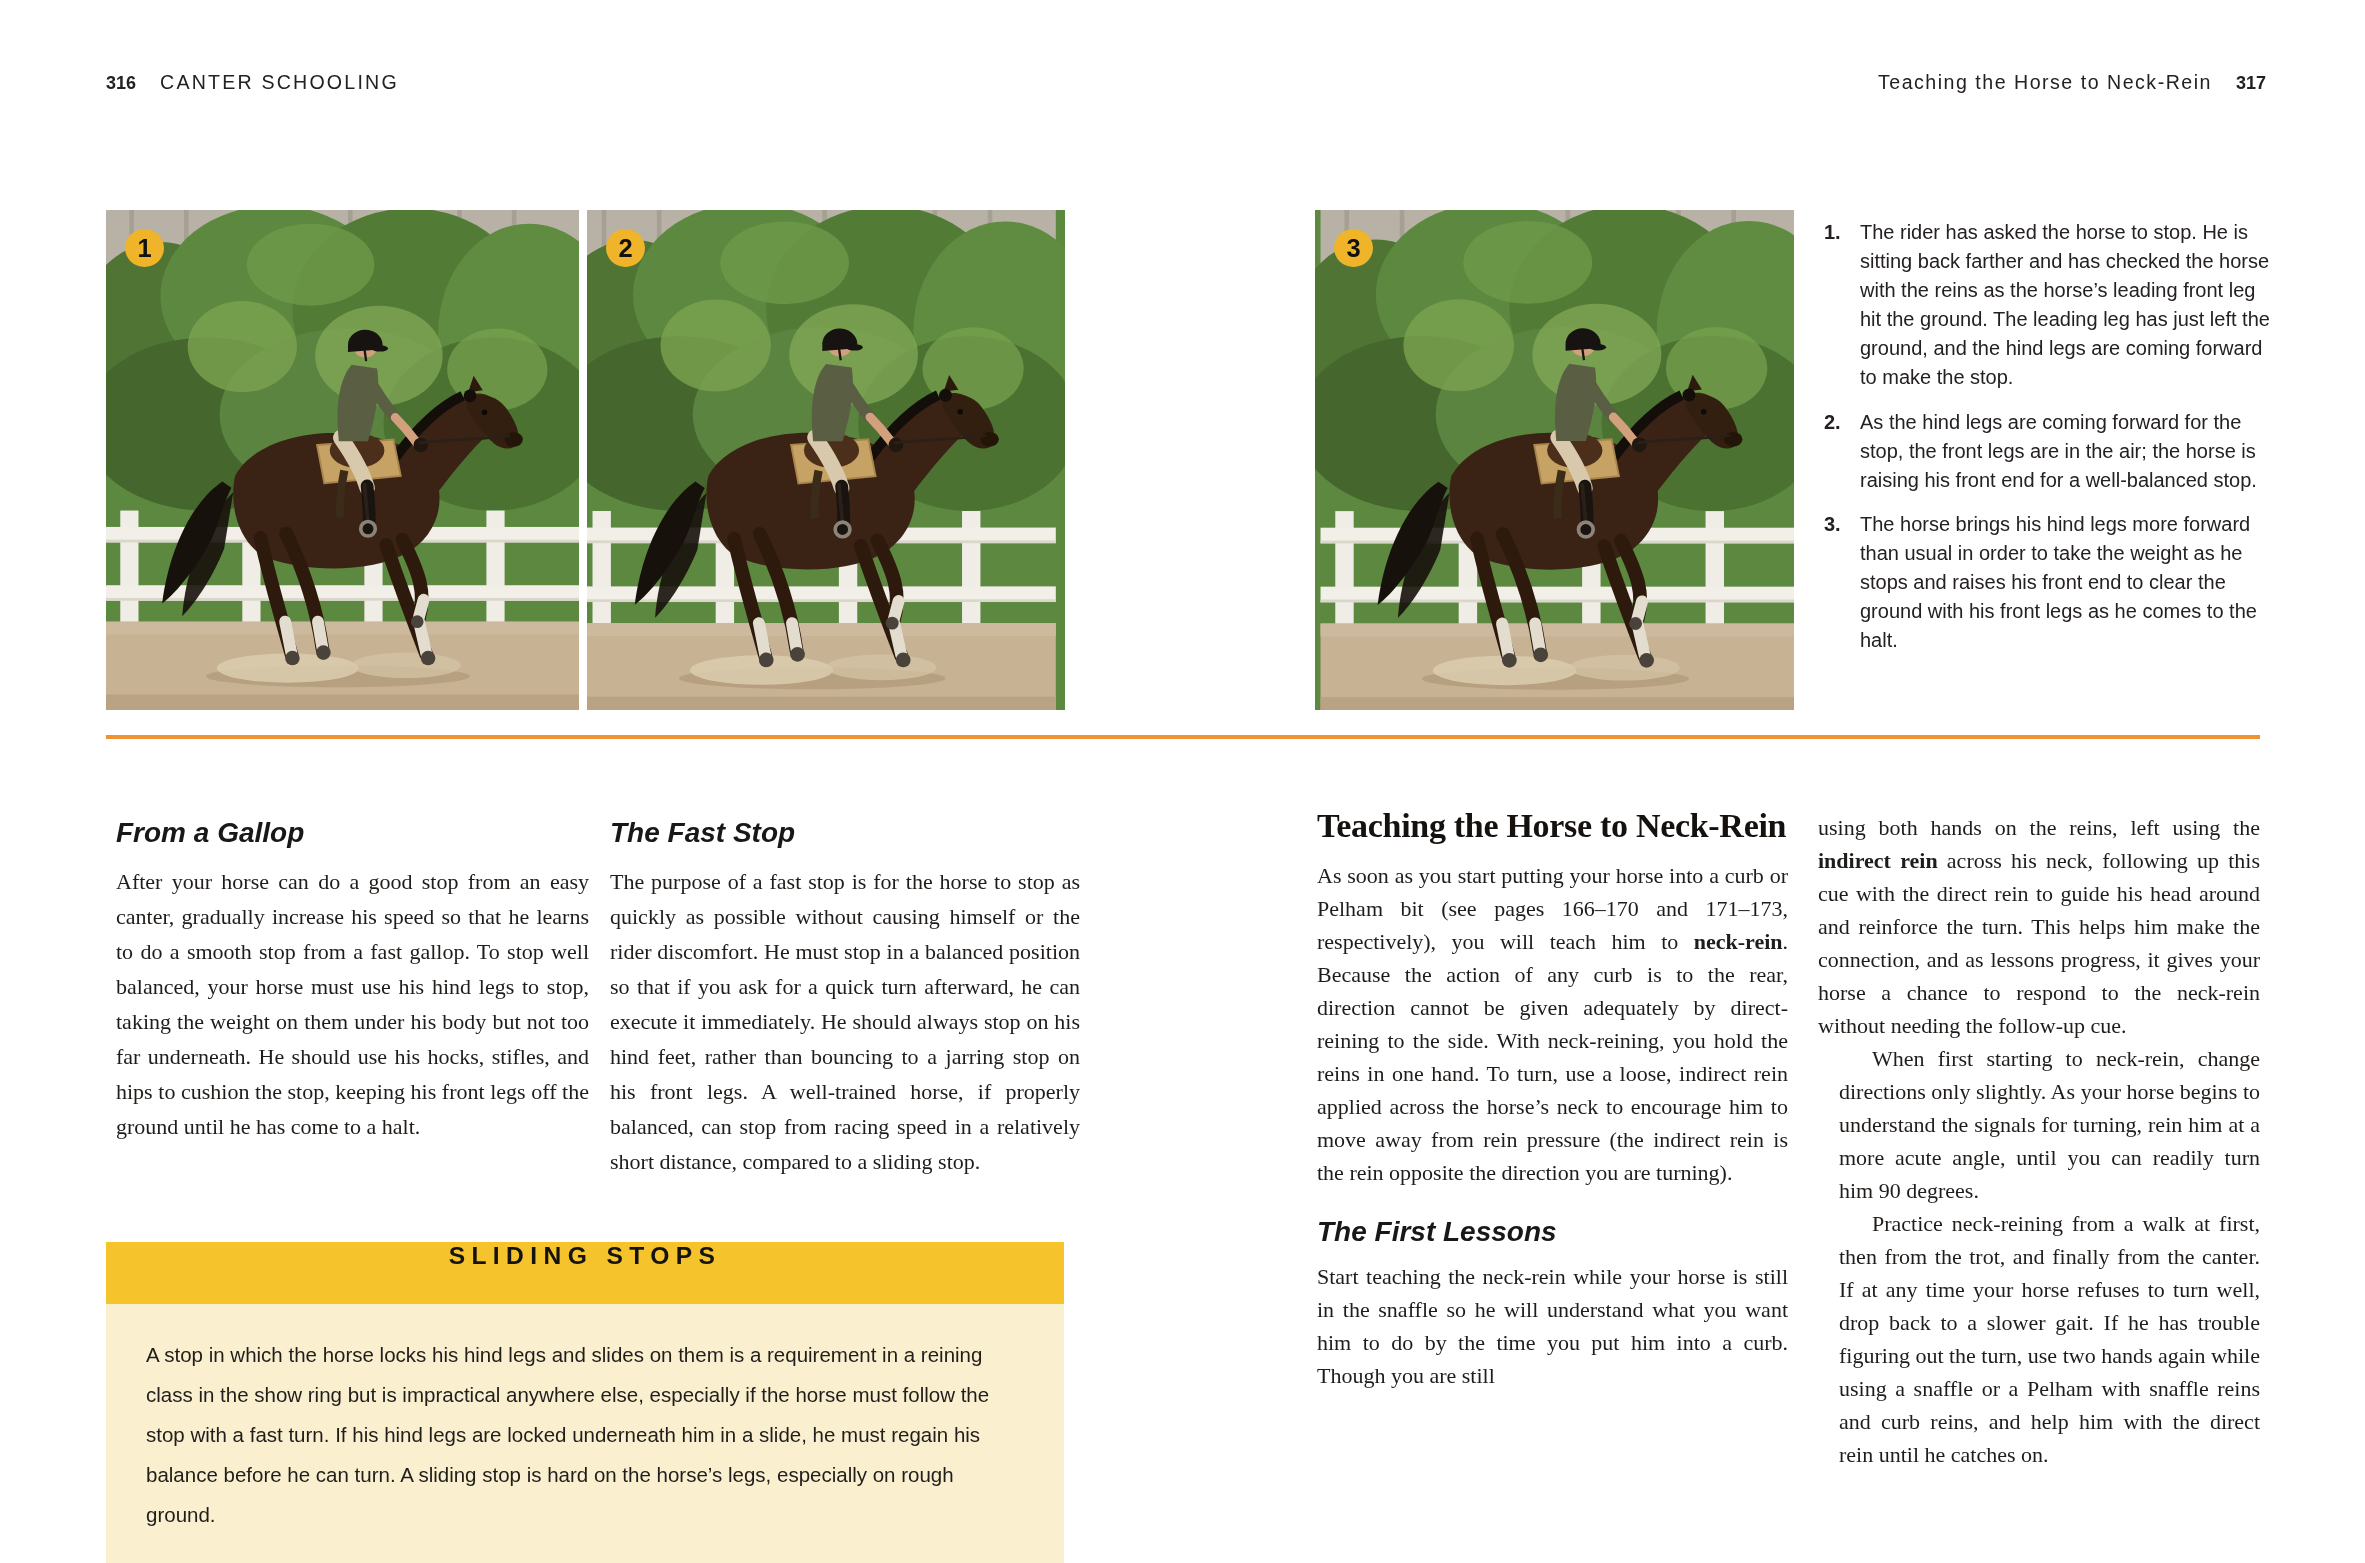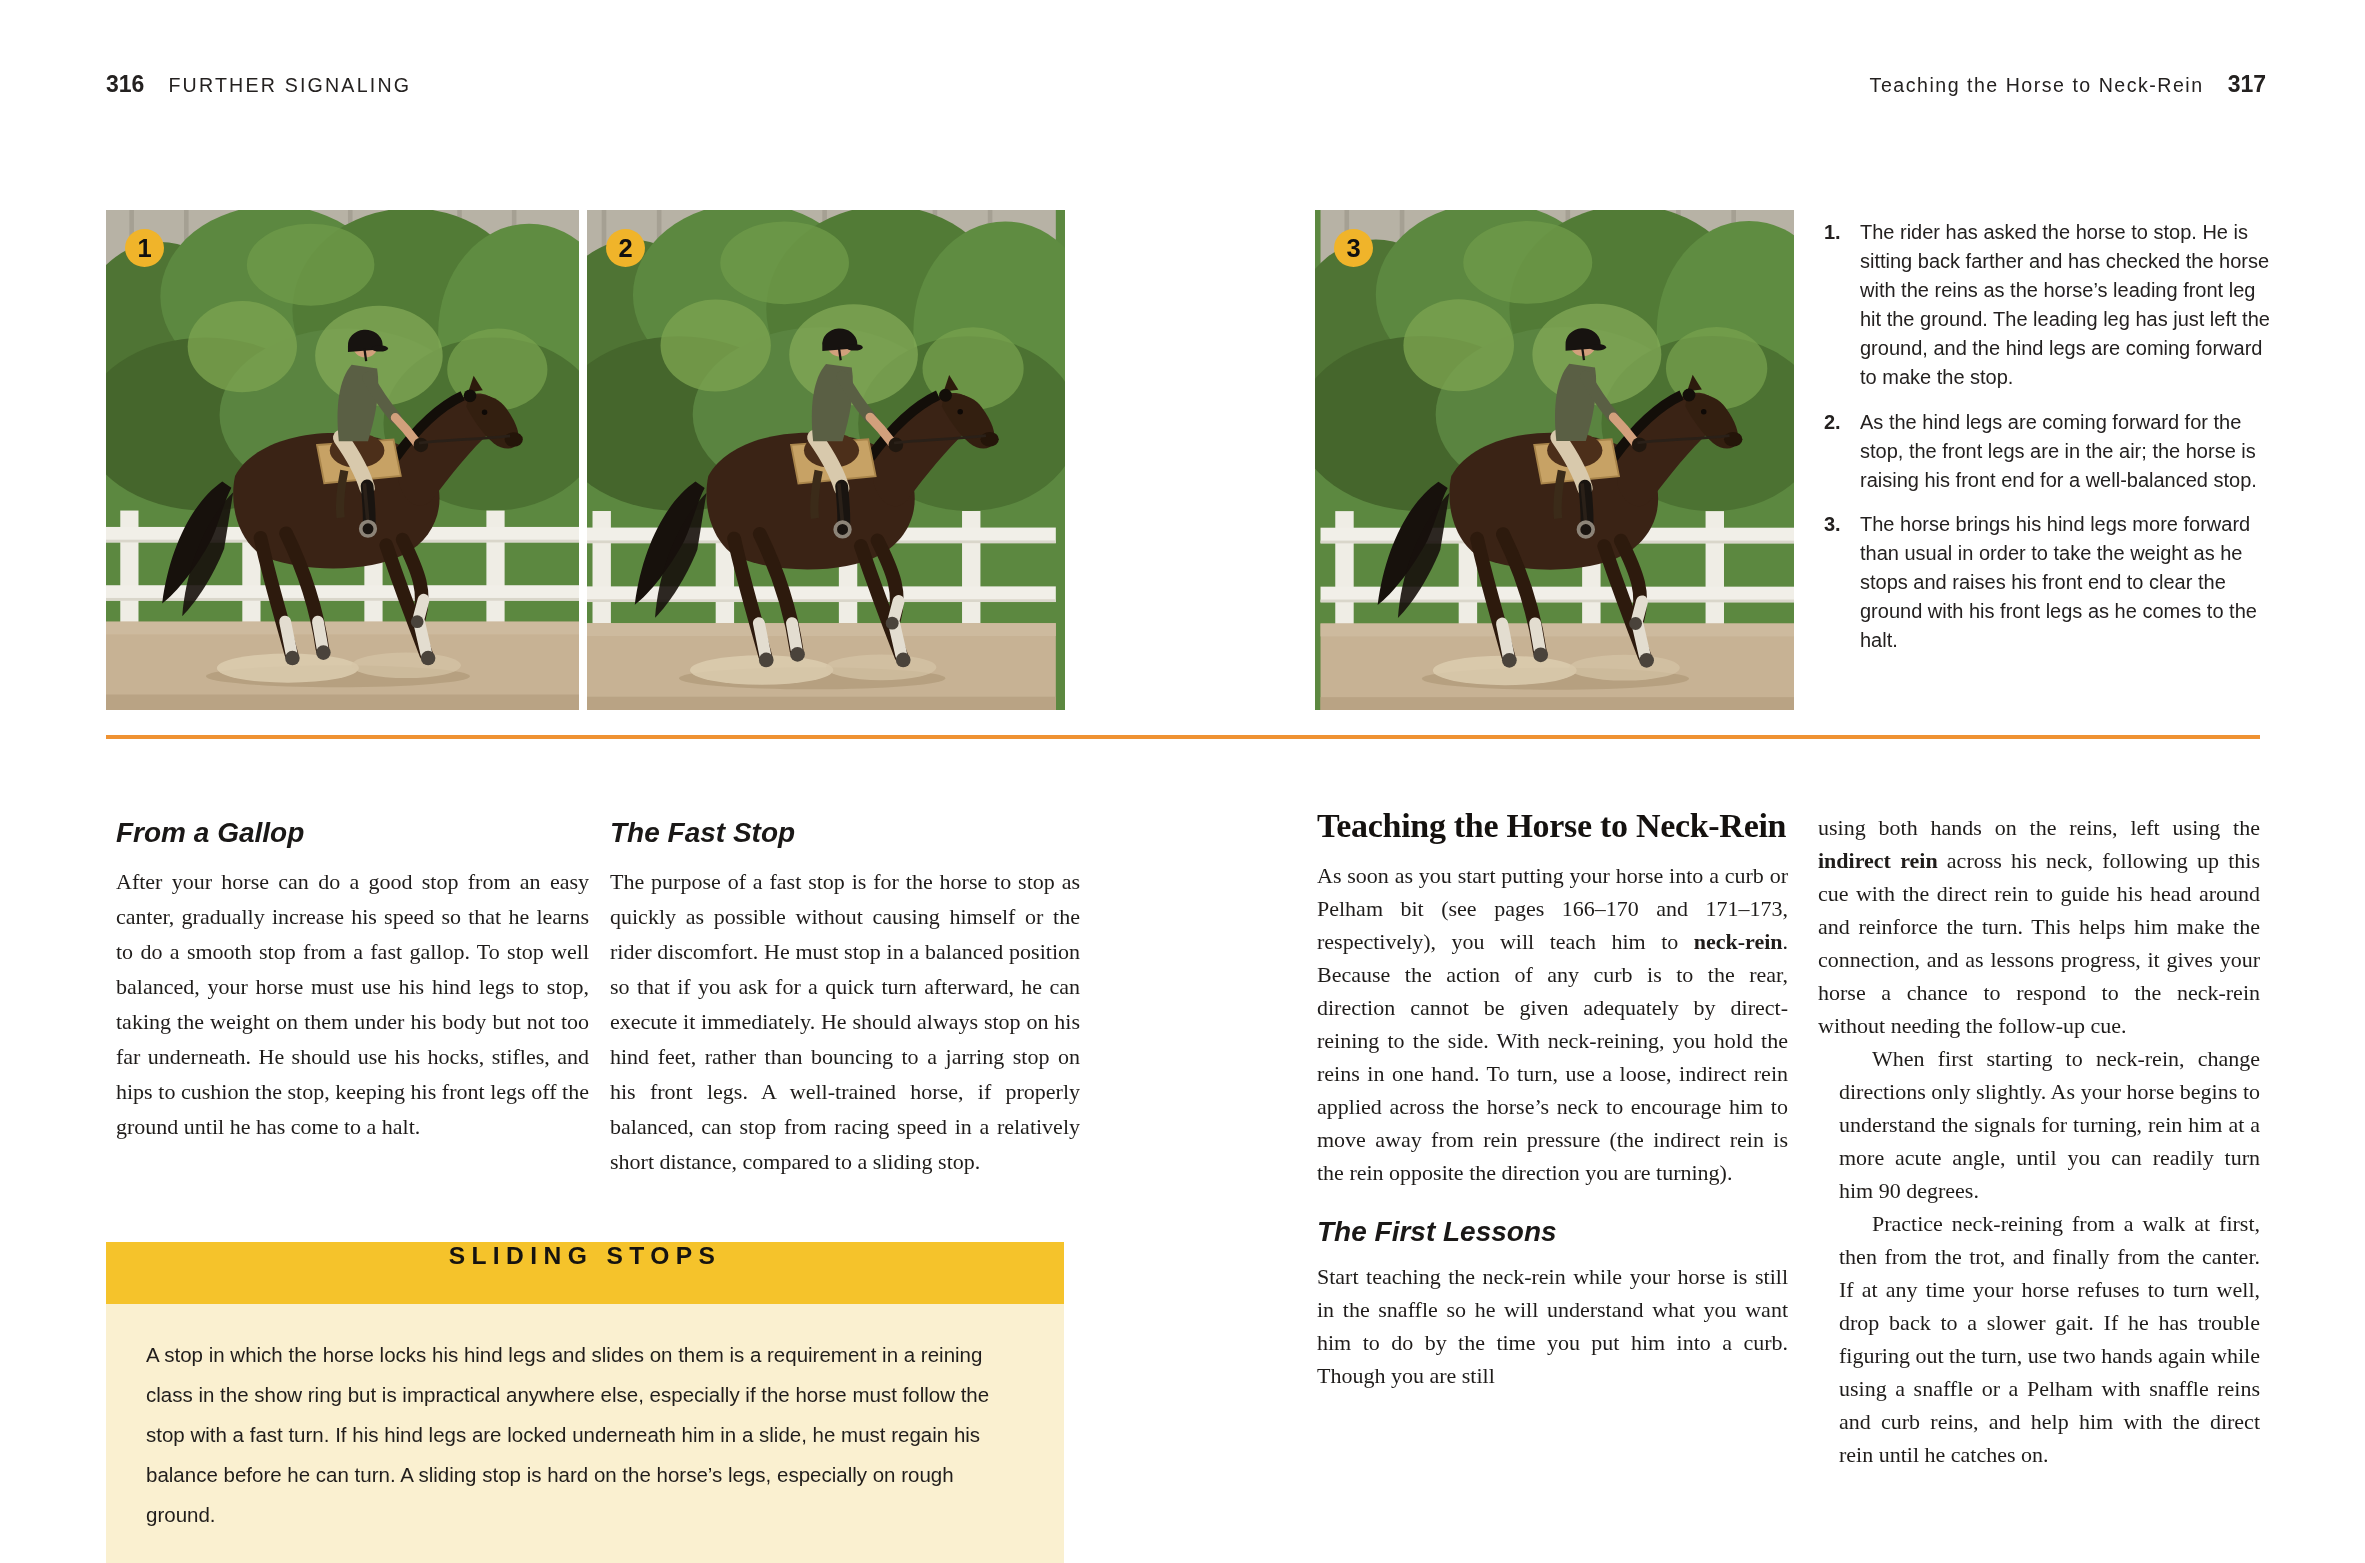--- a/index.html
+++ b/index.html
@@ -4,21 +4,21 @@
 <style>
   html,body{margin:0;padding:0;background:#ffffff;}
   #spread{position:relative;width:2366px;height:1563px;background:#ffffff;overflow:hidden;
           font-family:"Liberation Serif","DejaVu Serif",serif;color:#1F1C1A;}
 
   
   .running-head{position:absolute;top:71px;font-family:"Liberation Sans","DejaVu Sans",sans-serif;
                 font-size:19.6px;letter-spacing:2.2px;color:#242120;white-space:nowrap;}
   .rh-left{left:106px;}
   .rh-right{right:100px;text-align:center;letter-spacing:1.5px;}
-  .folio{font-weight:bold;font-size:23px;letter-spacing:0;}
+  .folio{font-weight:bold;font-size:18px;letter-spacing:0;}
   .rh-left .folio{margin-right:24px;}
   .rh-right .folio{margin-left:24px;}
 
   
   .section-heading{position:absolute;left:106px;right:106px;top:153px;display:flex;align-items:center;gap:16.4px;}
   .rule{height:3.6px;background:#EF9232;}
   .rule-short{width:87px;}
   .rule-long{flex:1;}
   .section-title{font-family:"Liberation Sans","DejaVu Sans",sans-serif;font-weight:bold;
                  font-size:26px;letter-spacing:4.5px;color:#EF9232;white-space:nowrap;}
@@ -163,21 +163,21 @@
       <path d="M266,150 A19,17 0 1 1 304,147 L304,153 L266,156 Z" fill="#171310"></path>
       <ellipse cx="301" cy="152" rx="9" ry="3.5" fill="#171310"></ellipse>
       <path d="M284,152 L286,166" stroke="#171310" stroke-width="2.5" fill="none"></path>
     </g>
   </defs>
 </svg>
 
 <div id="spread">
 
   <div class="running-head rh-left">
-    <span class="folio">316</span><span>FURTHER SIGNALING</span>
+    <span class="folio">316</span><span>CANTER SCHOOLING</span>
   </div>
   <div class="running-head rh-right">
     <span>Teaching the Horse to Neck-Rein</span><span class="folio">317</span>
   </div>
 
 
   <div class="photo photo-1">
     <svg viewBox="0 0 520 549" preserveAspectRatio="xMidYMid slice">
         <use href="#scene"></use>
       </svg>

